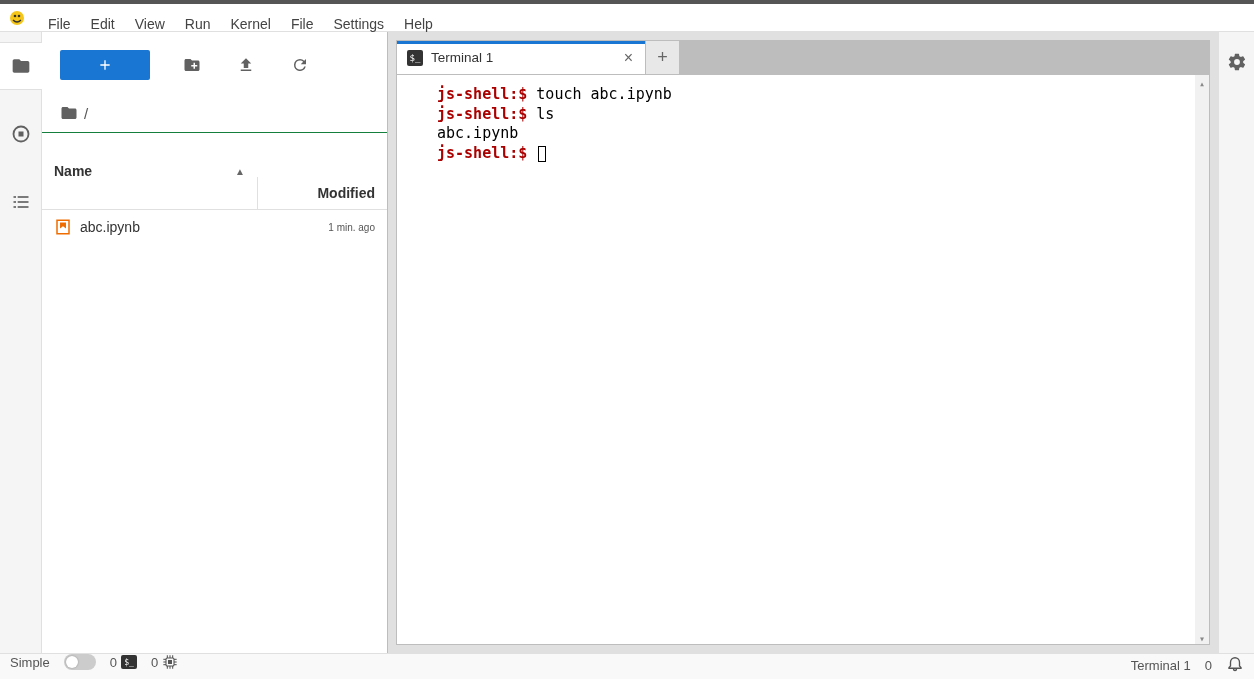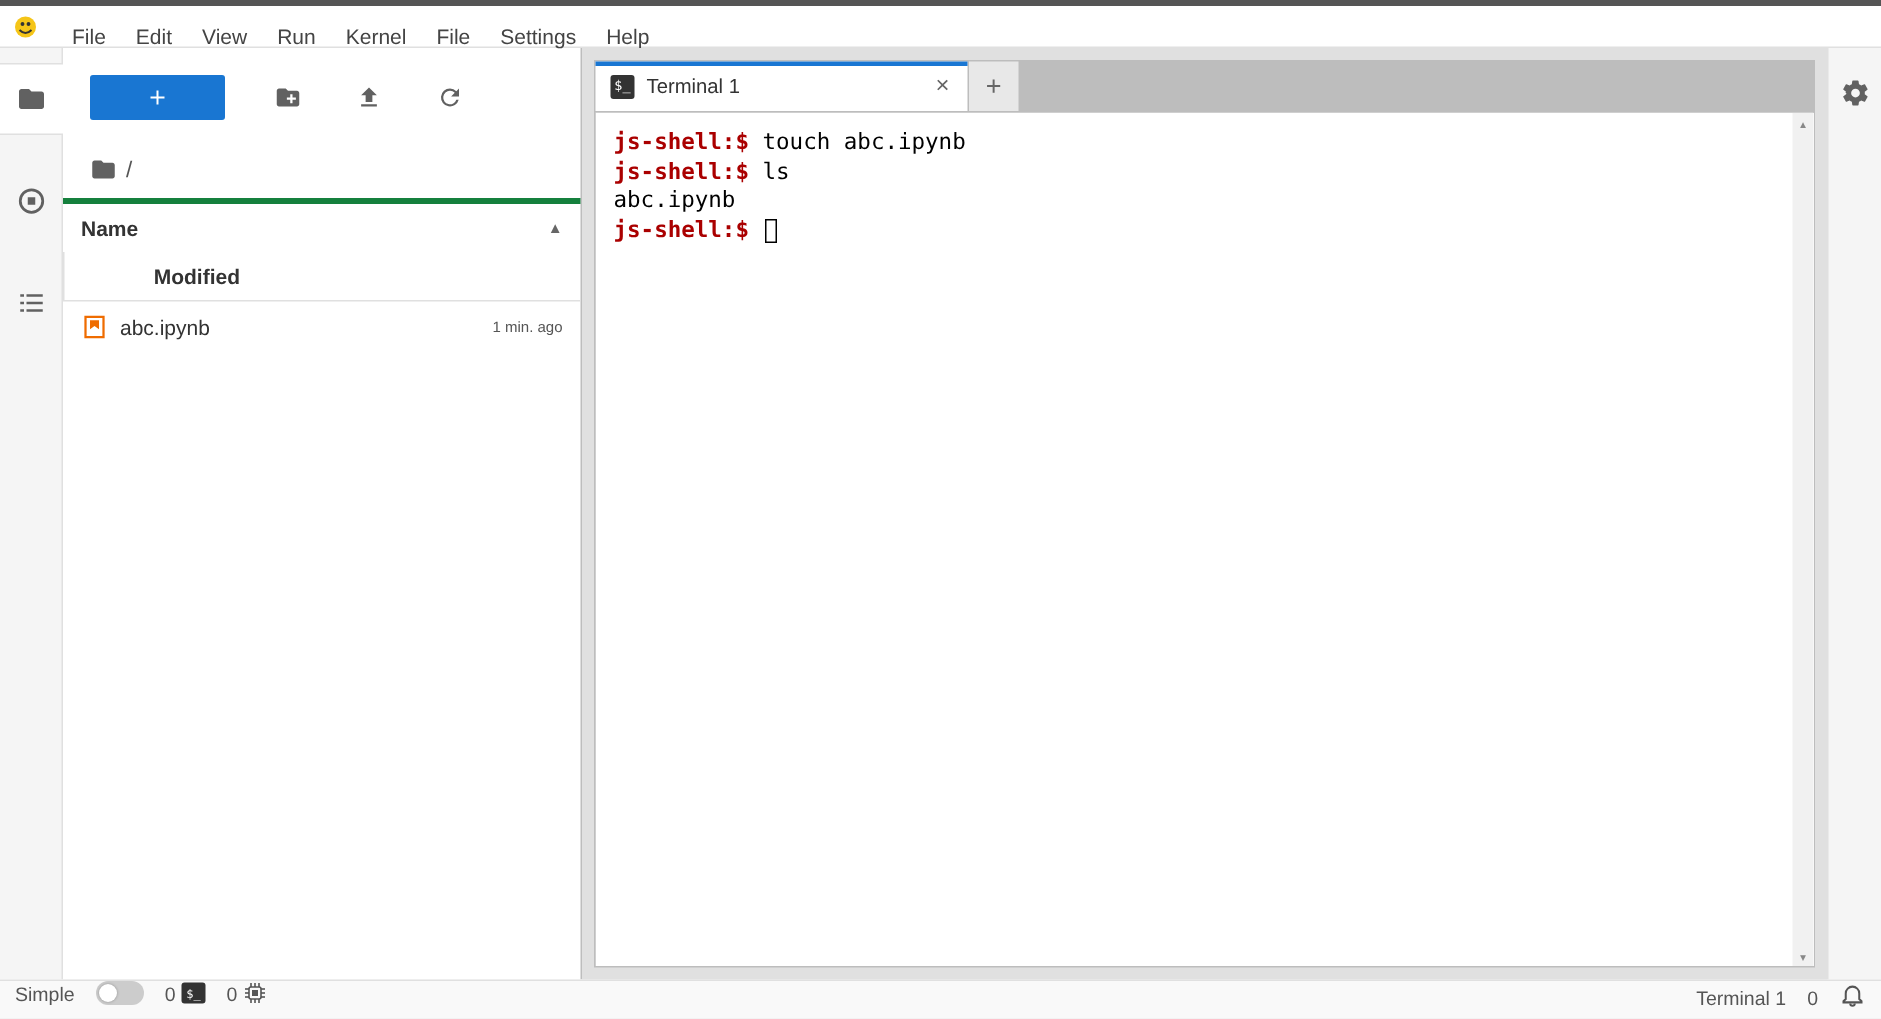--- a/index.html
+++ b/index.html
@@ -95,29 +95,28 @@
 }
 .fb-breadcrumb {
   display:flex; align-items:center;
   padding: 10px 18px;
   color:#555; font-size:15px;
 }
 .fb-breadcrumb svg { margin-right:6px; }
 
 .fb-header {
   display:flex;
-  border-top:4px solid #15803d;
+  border-top:1px solid #15803d;
   border-bottom:1px solid #e0e0e0;
   font-weight:600;
   color:#333;
   font-size:14px;
-  flex-direction:column;
 }
 .fb-header .col-name { flex:1; padding:8px 12px; display:flex; align-items:center; justify-content:space-between;}
-.fb-header .col-mod { width:130px; padding:8px 12px; text-align:right; border-left:1px solid #e0e0e0;}
+.fb-header .col-mod { width:130px; padding:8px 12px; text-align:right; border-left:1px solid #e0e0e0;margin-top:44px;}
 .sort-arrow { font-size:10px; color:#666; }
 
 .fb-row {
   display:flex; align-items:center;
   padding:8px 12px;
   font-size:14px; color:#333;
   cursor:pointer;
 }
 .fb-row .nb-icon { margin-right:8px; color:#ef6c00; display:flex; }
 .fb-row .file-name { flex:1; }
@@ -174,21 +173,21 @@
   background:#fff;
   border:1px solid #bdbdbd;
   padding:10px 12px;
   font-family:"DejaVu Sans Mono","Menlo","Consolas",monospace;
   font-size:15px;
   line-height:1.3;
   color:#000;
   position:relative;
   overflow:auto;
 }
-.term-line { white-space:pre; }
+.term-line { white-space:pre;margin-left:28px; }
 .term-prompt { color:#aa0000; font-weight:600; }
 .term-cursor {
   display:inline-block; width:8px; height:16px;
   border:1px solid #000; vertical-align:text-bottom;
   margin-left:2px;
 }
 .terminal-scroll {
   position:absolute; right:0; top:0; bottom:0; width:14px;
   background:#f1f1f1;
 }

